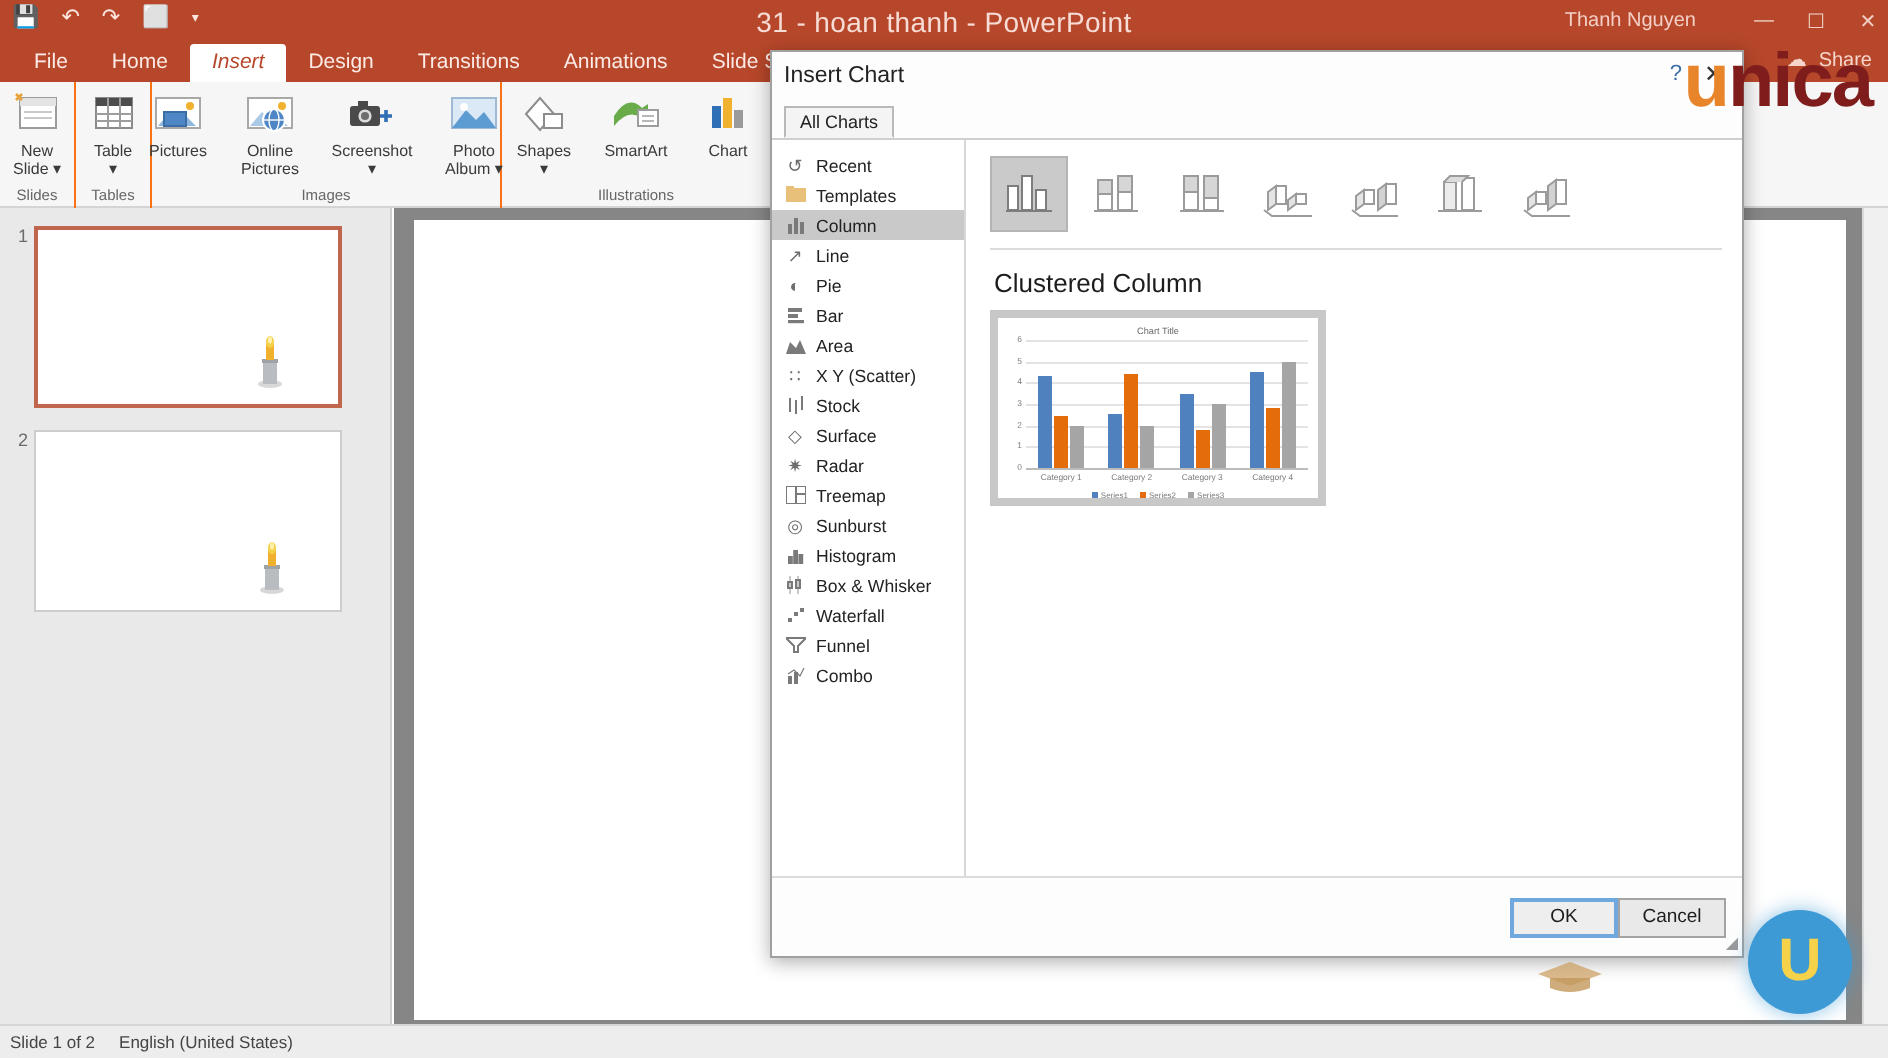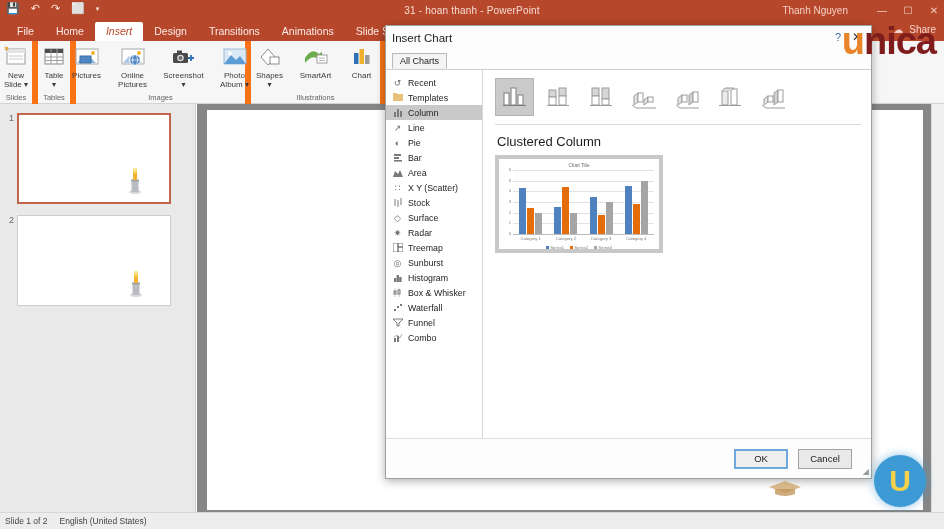--- a/index.html
+++ b/index.html
@@ -9,21 +9,21 @@
     overflow: hidden; position: relative;
     background: #fff;
   }
   
   .titlebar {
     position: absolute; top: 0; left: 0; width: 944px; height: 21px;
     background: #b7472a; color: #f5d9d2; font-size: 10px;
     display: flex; align-items: center;
   }
   .title-center { position: absolute; left: 0; width: 944px; text-align: center;
-    font-size: 10px; color: #f6dcd5; letter-spacing: .2px; }
+    font-size: 14px; color: #f6dcd5; letter-spacing: .2px; }
   .title-user { position: absolute; right: 96px; font-size: 10px; color: #f3cfc6; }
   .winbtns { position: absolute; right: 4px; display: flex; gap: 14px; color: #f0cec3; font-size: 10px; }
   .winbtns span { width: 12px; text-align: center; }
 
   
   .qat { position: absolute; top: 2px; left: 6px; display: flex; align-items: center; gap: 11px; }
   .qat span { font-size: 11px; color: #fbe7e1; }
 
   
   .ribbon-tabs {
@@ -35,21 +35,21 @@
   .share-area { position: absolute; right: 8px; top: 24px; display:flex; gap:6px; align-items:center; }
   .share-area span { font-size: 10px; color: #f5d5cc; }
 
   
   .ribbon {
     position: absolute; top: 41px; left: 0; width: 944px; height: 63px;
     background: #f6f6f6; border-bottom: 1px solid #d4d4d4;
     display: flex; align-items: flex-start;
   }
   .rgroup { height: 63px; position: relative; display: flex; flex-direction: column;
-            align-items: center; padding: 0 2px; border-right: 6px solid #f97316; }
+            align-items: center; padding: 0 2px; border-right: 1px solid #f97316; }
   .rgroup-items { display: flex; flex: 1; align-items: flex-start; padding-top: 3px; }
   .rgroup-label { font-size: 7.5px; color: #666; padding-bottom: 2px; width: 100%; text-align: center; }
   .ritem { width: 46px; display: flex; flex-direction: column; align-items: center; cursor: default; }
   .ritem-ic { height: 26px; display: flex; align-items: center; justify-content: center; }
   .ritem-lb { font-size: 8px; color: #3a3a3a; text-align: center; line-height: 9px; margin-top: 1px; }
   .ritem.wide { width: 56px; }
   .addin-row { display: flex; align-items: center; gap: 3px; font-size: 8.5px; color: #333; padding: 2px 4px; }
 
   
   .slides-pane {
@@ -121,21 +121,21 @@
           justify-content: space-around; align-items: flex-end; }
   .cat-group { display: flex; align-items: flex-end; gap: 1px; width: 23%; justify-content: center; }
   .bar { width: 7px; }
   .xlabels { position: absolute; left: 14px; right: 5px; top: 77px; display: flex; justify-content: space-around; }
   .xlabel { font-size: 4.2px; color: #7a7a7a; width: 23%; text-align: center; }
   .legend { position: absolute; left: 0; right: 0; top: 86px; display: flex;
             justify-content: center; gap: 6px; }
   .leg { display: flex; align-items: center; gap: 1.5px; font-size: 4px; color: #7a7a7a; }
   .swatch { width: 3px; height: 3px; }
   .dlg-foot { height: 40px; border-top: 1px solid #dcdcdc; background: #fdfdfd;
-              display: flex; align-items: center; justify-content: flex-end; padding-right: 19px; gap: 10px; }
+              display: flex; align-items: center; justify-content: flex-end; padding-right: 8px; }
   .dbtn { width: 54px; height: 20px; font-size: 9.5px; background: #e9e9e9;
           border: 1px solid #a3a3a3; color: #1c1c1c; display: flex;
           align-items: center; justify-content: center; }
   .dbtn.default { border: 2px solid #6fa8dc; background: #eeeeee; }
   .resize-grip { position: absolute; right: 2px; bottom: 2px; font-size: 8px; color: #9a9a9a; }
 
   
   .unica-wm { position: absolute; right: 8px; top: 20px; font-size: 38px; font-weight: bold;
               letter-spacing: -1px; pointer-events: none; }
   .unica-wm .u { color: #e8842a; }

